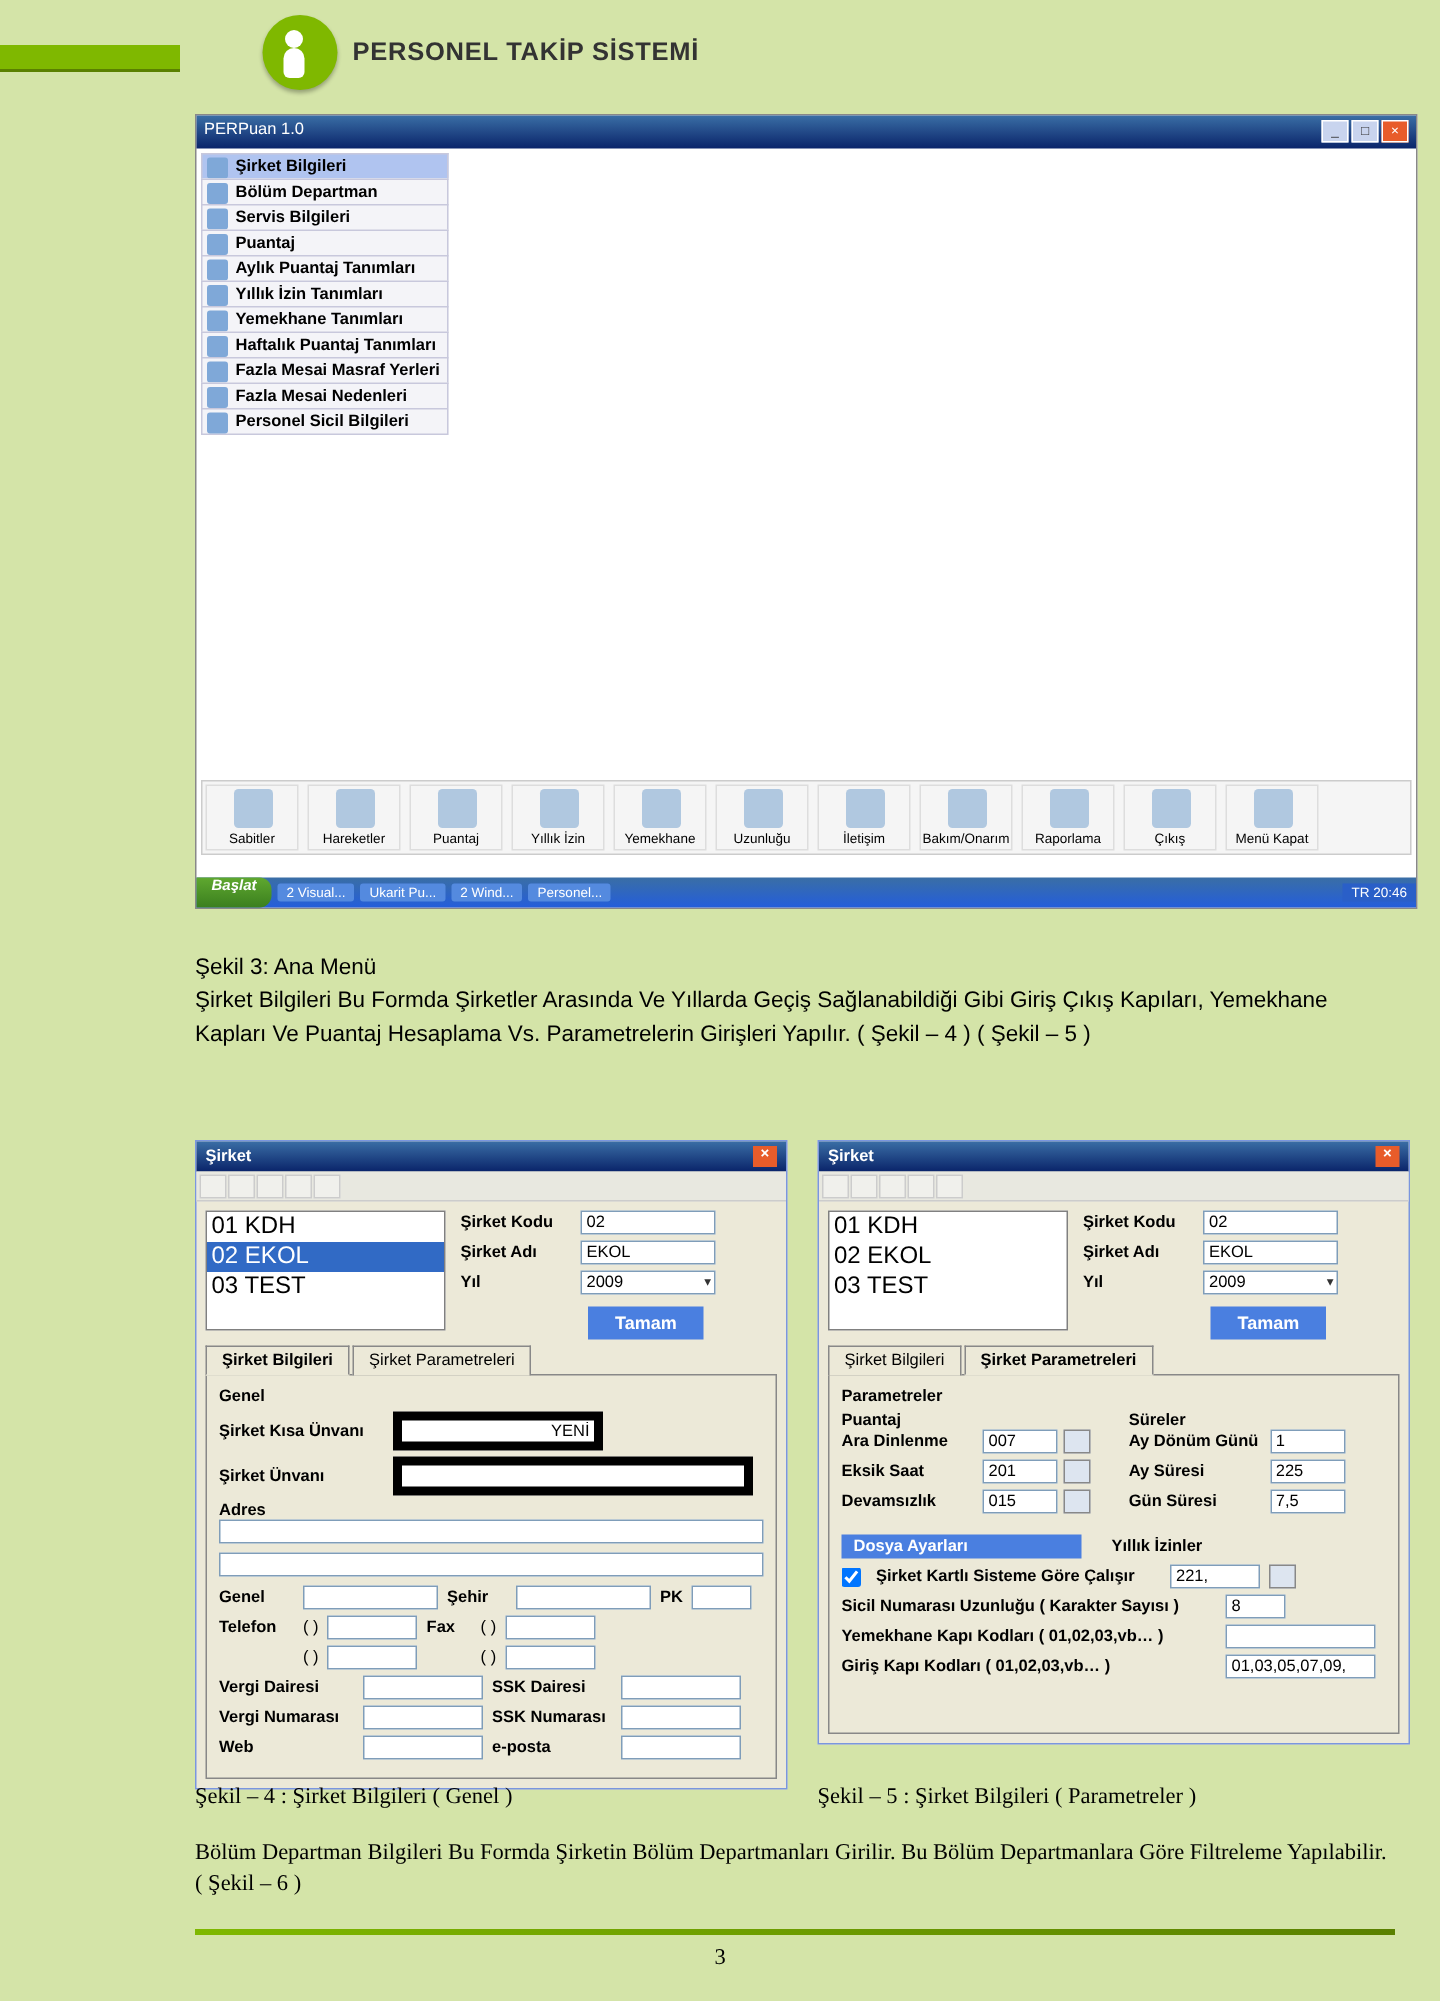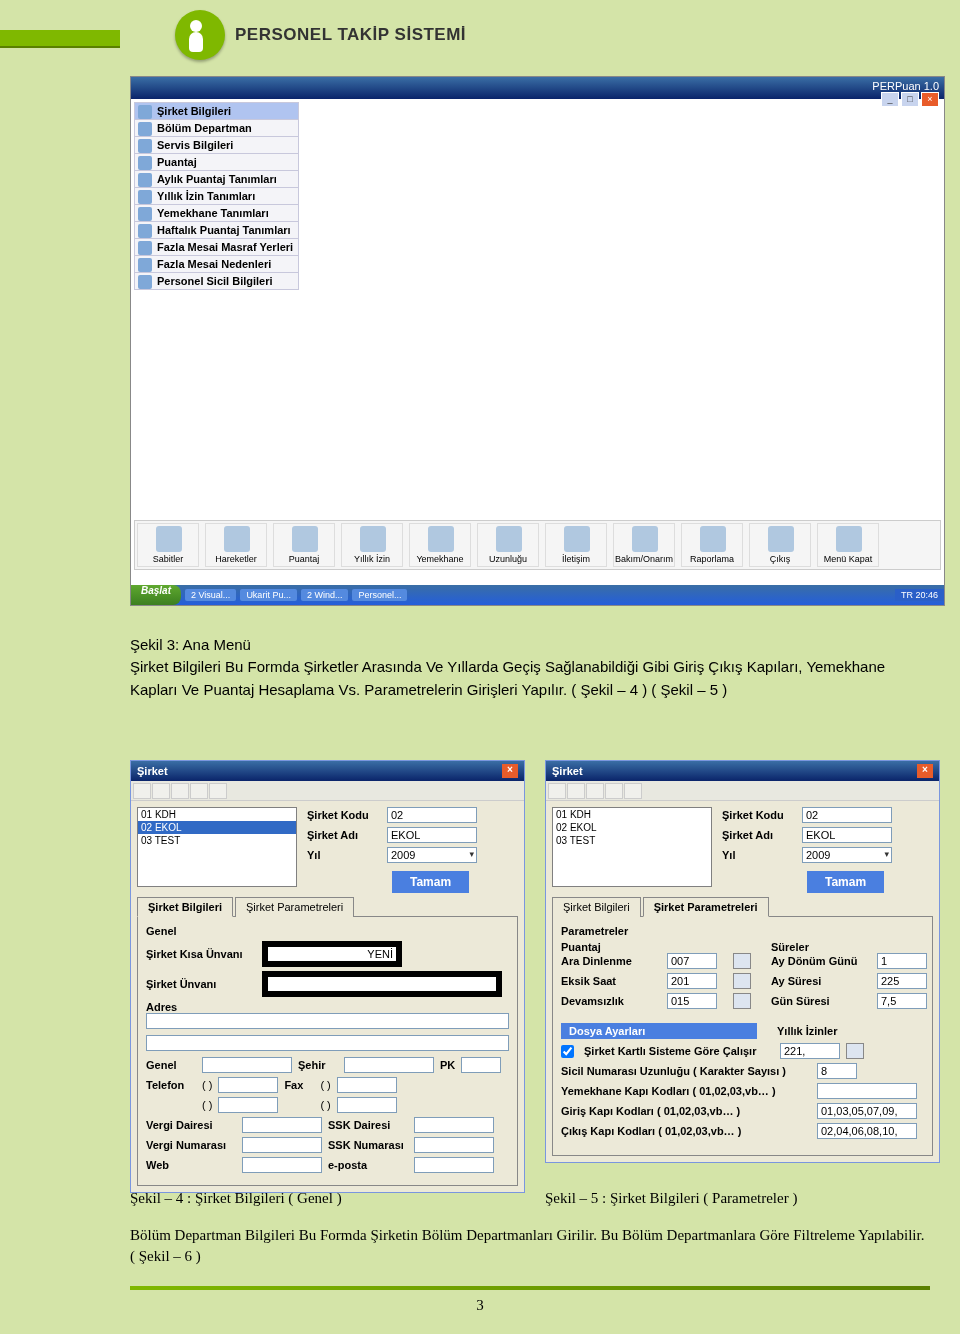--- a/index.html
+++ b/index.html
@@ -56,23 +56,22 @@
     background: #fff;
     border: 1px solid #888;
   }
   .win-titlebar {
     height: 22px;
     background: linear-gradient(#3a6ea5,#0a246a);
     color: #fff;
     font-size: 11px;
     padding: 3px 5px;
     display: flex;
-    align-items: flex-end;
+    align-items: flex-start;
     justify-content: space-between;
-    flex-direction: column;
   }
   .win-titlebar .tbtns { display:flex; gap:2px; }
   .win-titlebar .tbtn {
     width: 18px; height: 15px;
     background: #c8d4ee;
     border: 1px solid #fff;
     font-size: 9px;
     text-align: center;
     line-height: 13px;
     color: #333;
@@ -217,21 +216,21 @@
   .dlg-toolbar .tb {
     width: 18px; height: 16px;
     background: #f0f0ec;
     border: 1px solid #ccc;
   }
   .dlg-body { padding: 6px; }
   .listbox {
     width: 160px; height: 80px;
     background: #fff;
     border: 1px solid #808080;
-    font-size: 10px;
+    font-size: 16px;
   }
   .listbox div { padding: 1px 3px; }
   .listbox div.sel { background: #316ac5; color: #fff; }
   .top-row { display: flex; gap: 10px; }
   .top-fields { flex: 1; }
   .fld-row { display: flex; align-items: center; margin-bottom: 4px; }
   .fld-row label { width: 80px; font-weight: bold; font-size: 11px; }
   .fld-row input[type=text] {
     border: 1px solid #7f9db9;
     font-size: 11px;
@@ -317,27 +316,27 @@
     background: #dde5f0;
     border: 1px solid #888;
     display: inline-block;
   }
   .dosya-hdr {
     background: #4a7fe0;
     color: #fff;
     font-weight: bold;
     padding: 2px 8px;
     font-size: 11px;
-    width: 196px;
+    width: 160px;
     margin-bottom: 4px;
   }
   .chk { margin-right: 4px; }
   .param-cols { display: flex; gap: 20px; }
   .param-col { flex: 1; }
-  .prow { display: flex; align-items: center; margin-bottom: 4px; gap:16px; }
+  .prow { display: flex; align-items: center; margin-bottom: 4px; gap:4px; }
   .prow label { width: 90px; font-size: 11px; font-weight: bold; }
   .prow input { border: 1px solid #7f9db9; font-size: 11px; padding: 1px 3px; width: 50px; }
 
   .caption {
     position: absolute;
     font-family: "Times New Roman", serif;
     font-size: 15px;
     color: #000;
   }
   .body-para {
@@ -607,24 +606,20 @@
         <input class="sm-input" style="width: 40px;" value="8">
       </div>
       <div class="row2">
         <label style="width:250px">Yemekhane Kapı Kodları ( 01,02,03,vb… )</label>
         <input class="sm-input" style="width: 100px;">
       </div>
       <div class="row2">
         <label style="width:250px">Giriş Kapı Kodları ( 01,02,03,vb… )</label>
         <input class="sm-input" style="width: 100px;" value="01,03,05,07,09,">
       </div>
-      <div class="row2">
-        <label style="width:250px">Çıkış Kapı Kodları ( 01,02,03,vb… )</label>
-        <input class="sm-input" style="width: 100px;" value="02,04,06,08,10,">
-      </div>
     </div>
   </div>
 </div>
 
 <div class="caption" style="left:130px; top:1190px;">Şekil – 4 : Şirket Bilgileri ( Genel )</div>
 <div class="caption" style="left:545px; top:1190px;">Şekil – 5 : Şirket Bilgileri ( Parametreler )</div>
 
 <div class="body-para" style="top:1225px;">Bölüm Departman Bilgileri Bu  Formda Şirketin  Bölüm  Departmanları  Girilir. Bu Bölüm Departmanlara Göre Filtreleme Yapılabilir. ( Şekil – 6 )</div>
 
 <div class="footer-line"></div>

